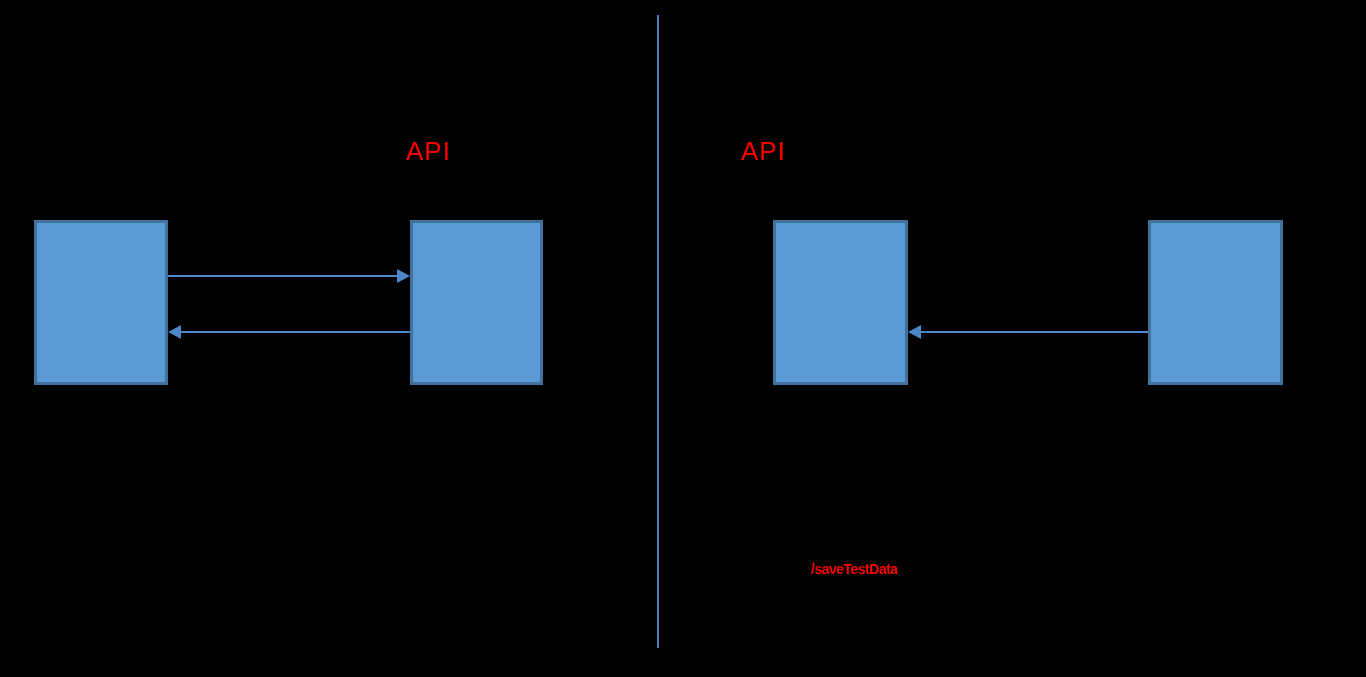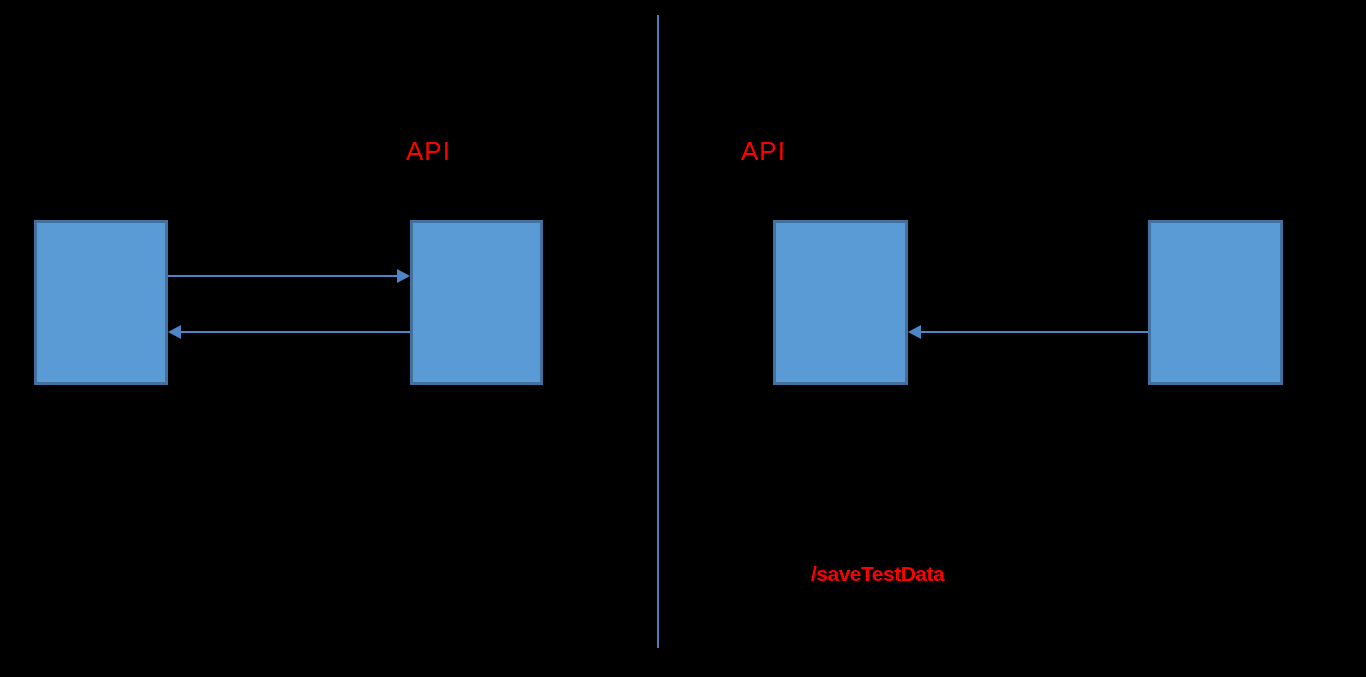--- a/index.html
+++ b/index.html
@@ -42,21 +42,21 @@
     line-height: 1;
   }
   .api-label-left  { left: 406px; top: 138px; }
   .api-label-right { left: 741px; top: 138px; }
 
   .endpoint-label {
     position: absolute;
     left: 811px;
     top: 561px;
     color: var(--label_red, #ff0000);
-    font-size: 21px;
+    font-size: 14px;
     font-weight: 700;
     letter-spacing: -0.5px;
     line-height: 1.2;
   }
 
   .connector-line {
     position: absolute;
     height: 2px;
     background: var(--connector, #4d86c6);
   }

